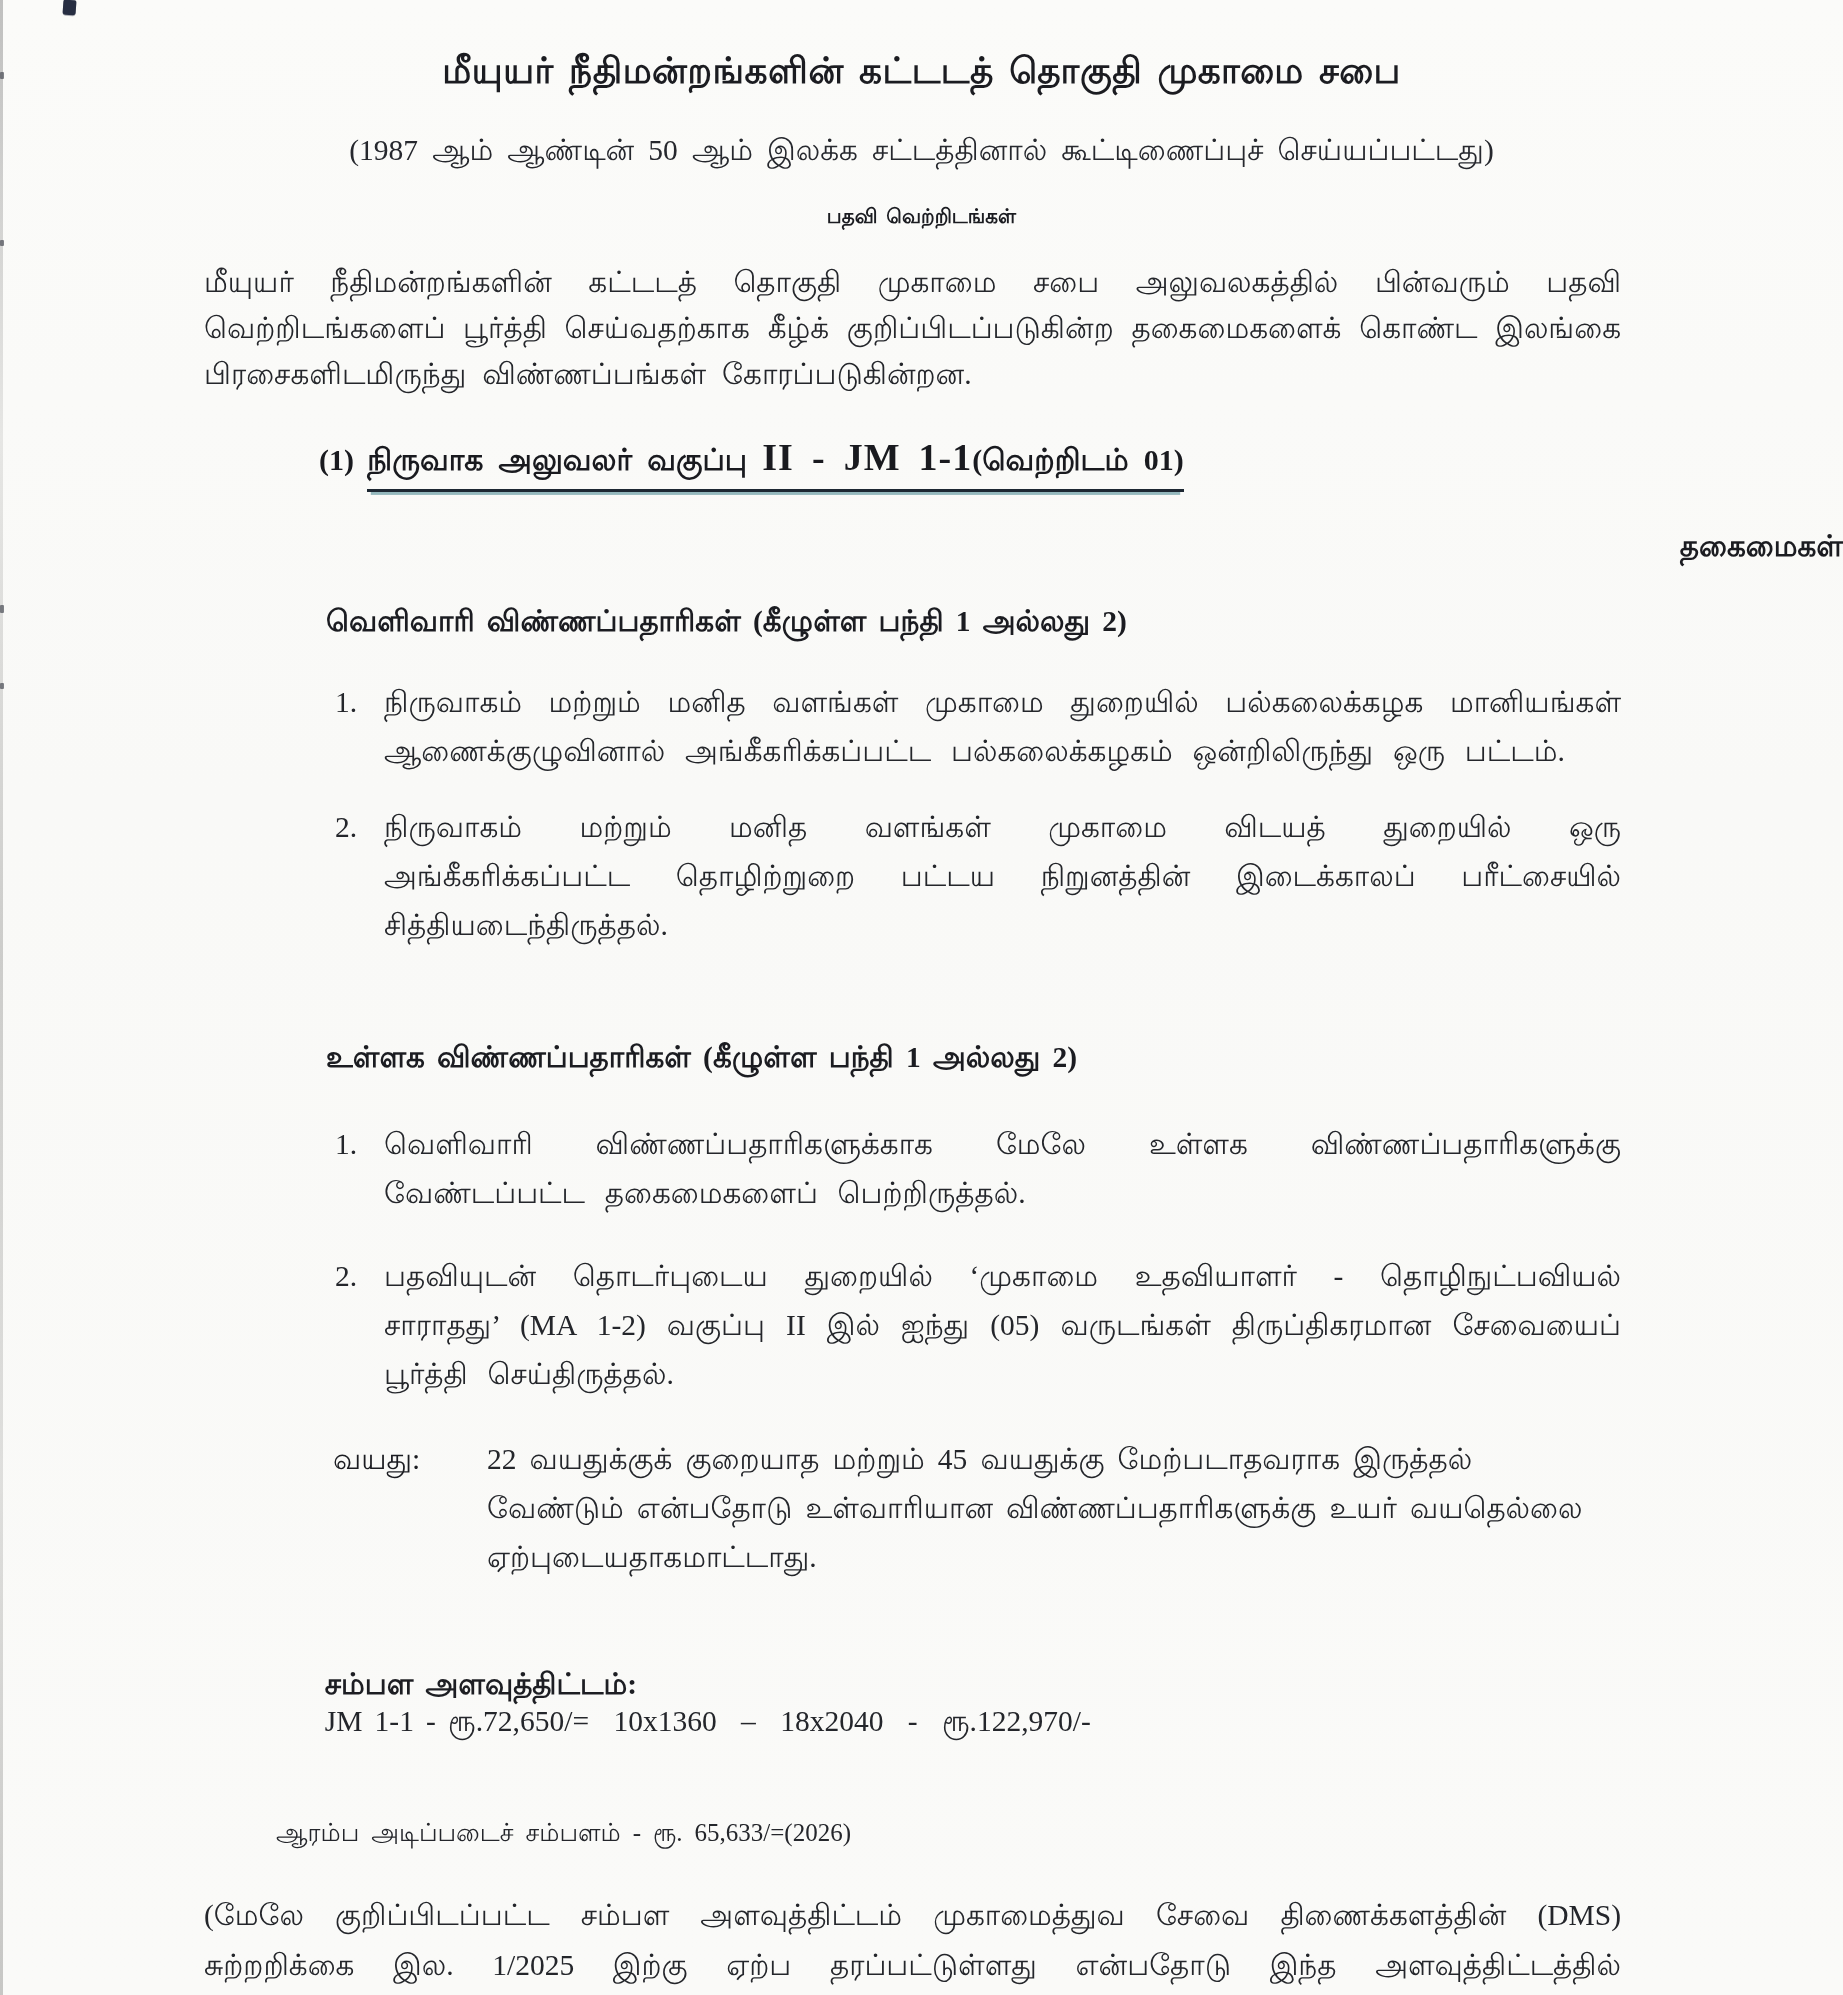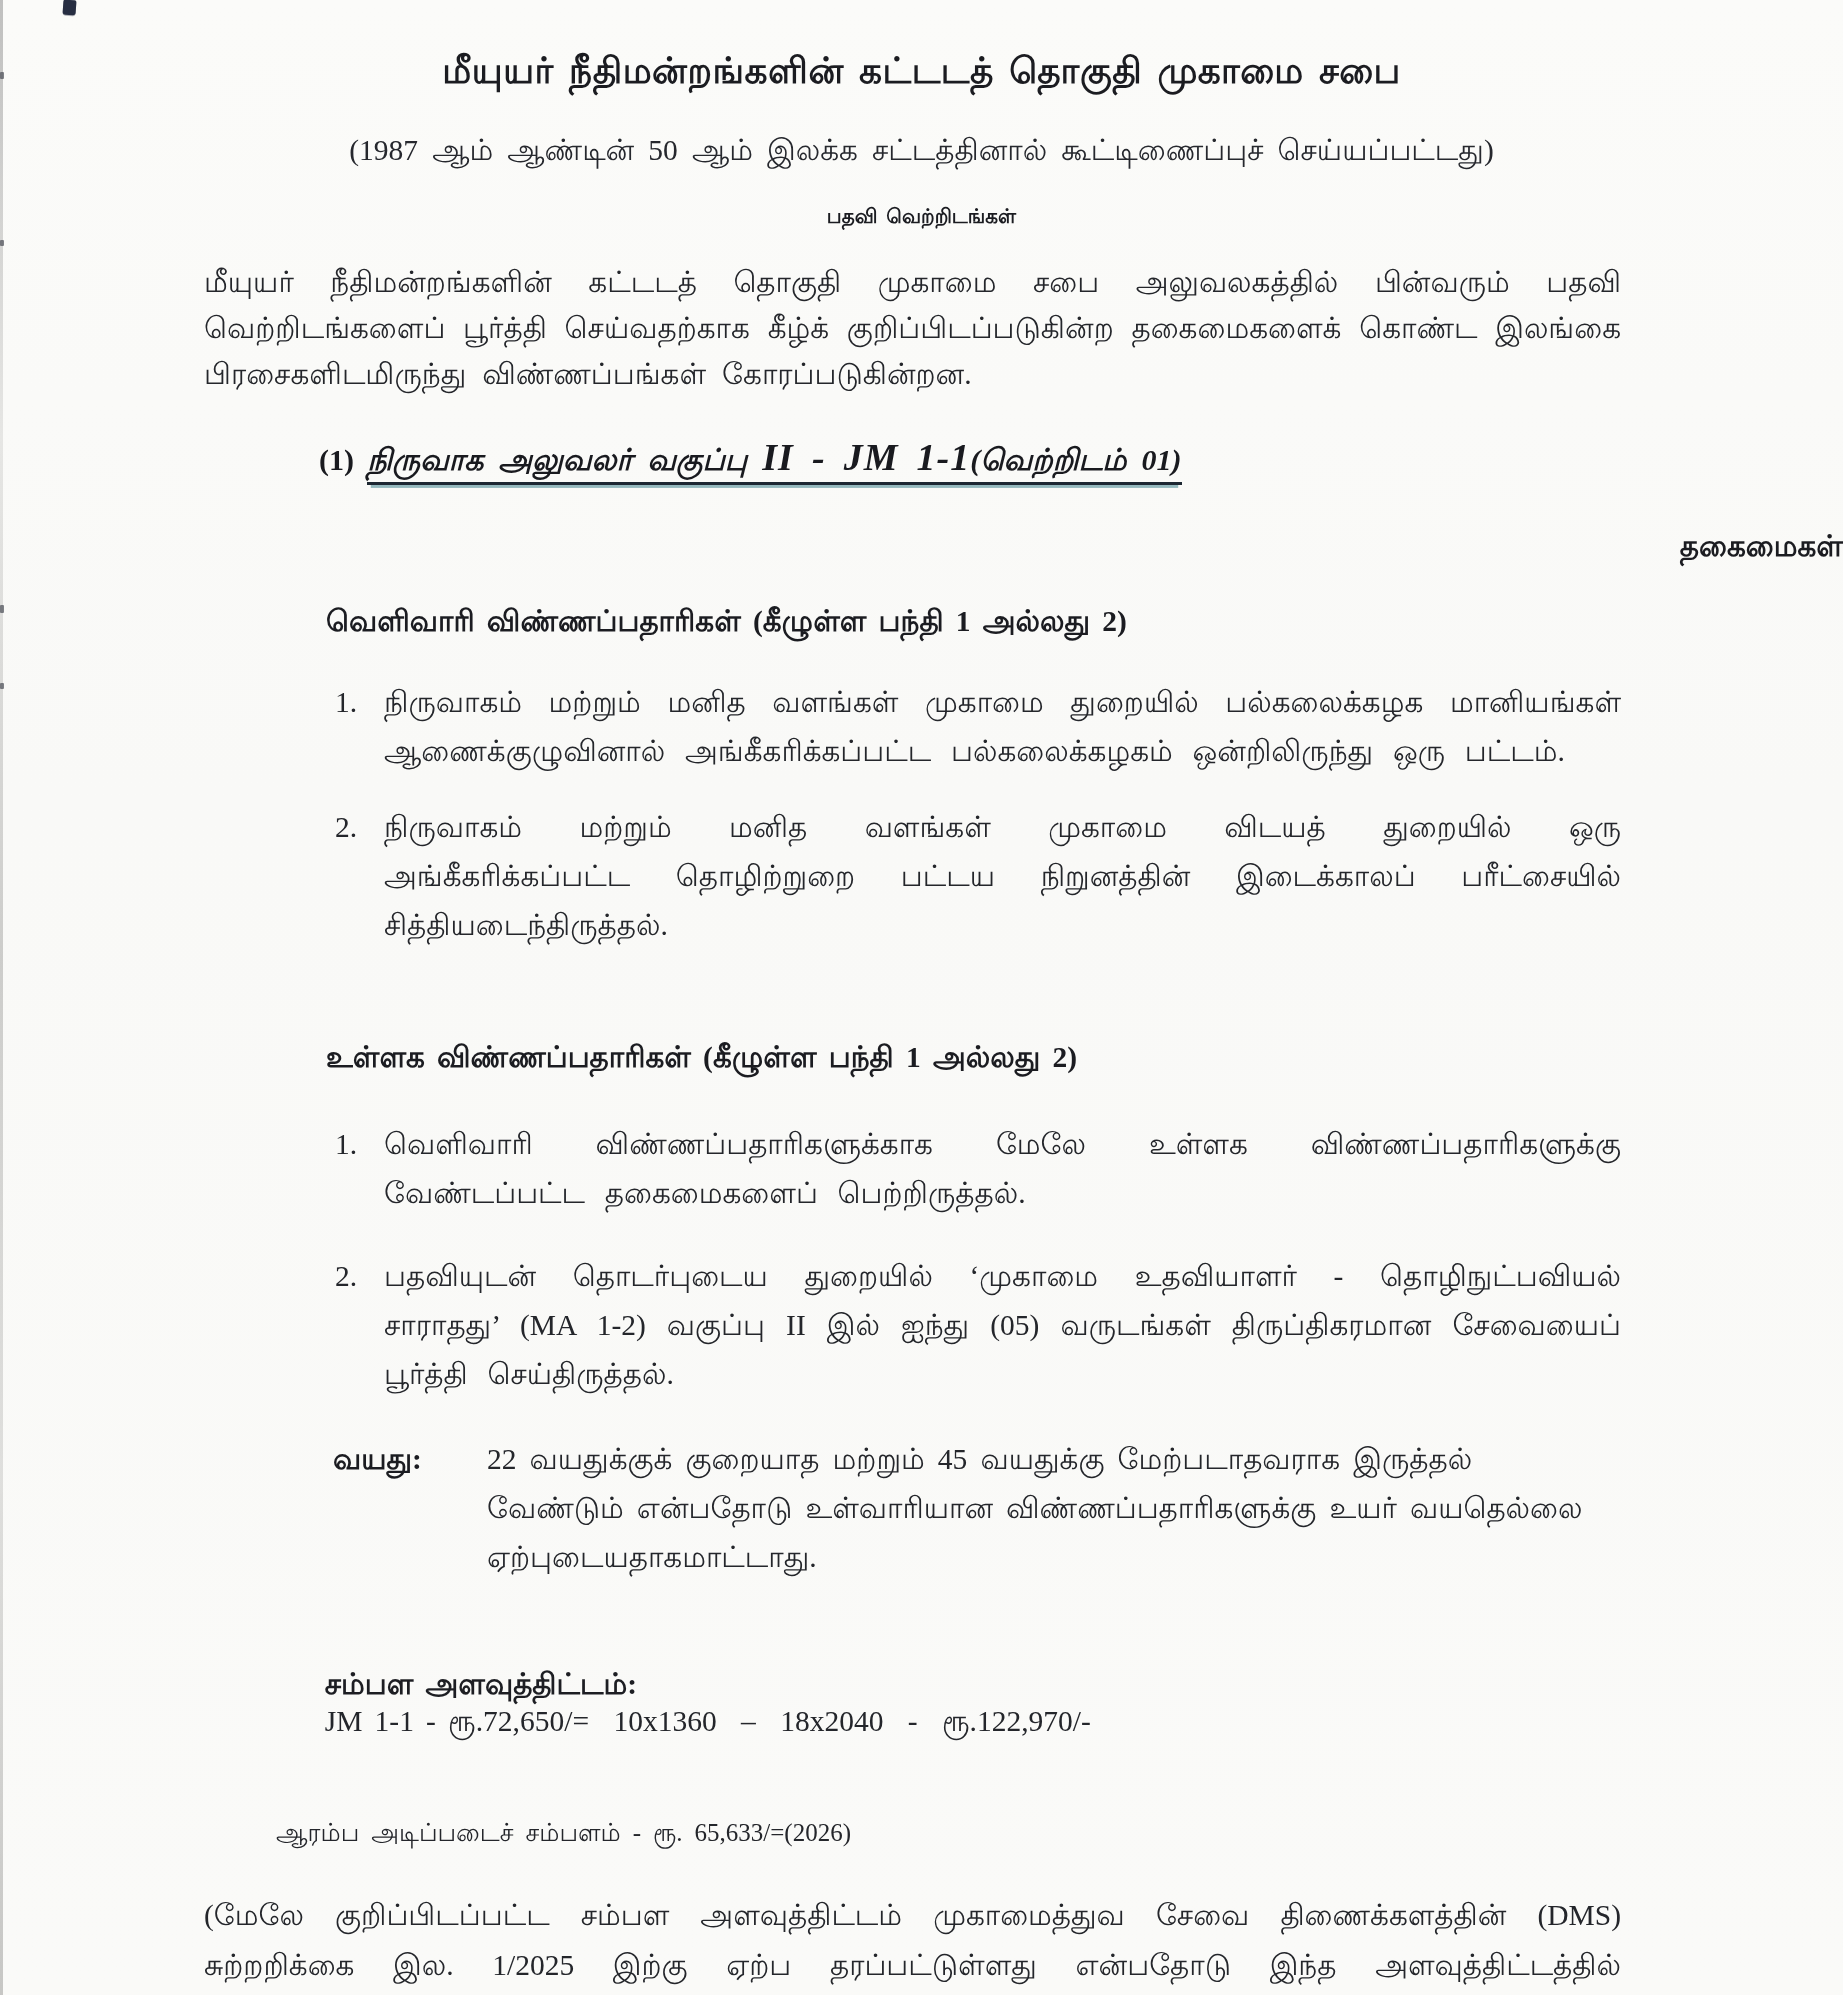--- a/index.html
+++ b/index.html
@@ -48,25 +48,24 @@
     text-align:justify;word-spacing:8.6px;color:#24262b;
   }
   .intro{margin-top:28.5px;}
   .note{margin-top:40px;line-height:50px;word-spacing:13.3px;}
   .post-heading{
     margin-top:38px;margin-left:319px;
     font-size:30px;font-weight:bold;color:#191a1f;
   }
   .post-num{margin-right:13.3px;}
   .post-underline{
-    padding-bottom:6px;
+    padding-bottom:13px;
     border-bottom:3.8px solid #1d2732;
     box-shadow:0 6.7px 0 -3.8px rgba(64,130,140,.55);
     word-spacing:7.6px;
-    font-style:italic;
   }
   .latin-grade{
     font-family:"Liberation Serif","DejaVu Serif",serif;
     font-size:38px;font-weight:bold;letter-spacing:1px;
   }
   .qual-heading{
     margin-top:49px;margin-left:323px;
     font-size:29.5px;font-weight:bold;color:#1b1c21;text-align:right;
   }
   .group-heading{
@@ -81,21 +80,21 @@
   .list-item .num{flex:none;width:49px;}
   .list-item .item-text{flex:1;text-align:justify;word-spacing:12.4px;}
   .mt-item1{margin-top:36px;}
   .mt-item2{margin-top:27px;}
   .mt-int1{margin-top:42px;}
   .mt-int2{margin-top:34px;}
   .age-row{
     display:flex;margin-top:36px;margin-left:333px;margin-right:222px;
     font-size:29.5px;line-height:49px;
   }
-  .age-label{flex:none;width:116px;font-weight:bold;color:#1b1c21;}
+  .age-label{flex:none;width:116px;font-weight:normal;color:#1b1c21;}
   .age-text{flex:1;padding-left:38px;text-align:left;word-spacing:5.7px;color:#24262b;}
   .salary-line{
     margin-top:53px;margin-left:276px;margin-right:190px;
     font-size:29.5px;color:#24262b;white-space:pre-wrap;word-spacing:4.8px;font-family:Liberation Serif, serif;
   }
   .salary-label{font-weight:bold;color:#1d1e23;}
   .starting-line{
     margin-top:44px;margin-left:276px;
     font-size:25px;color:#24262b;word-spacing:5.7px;
   }

